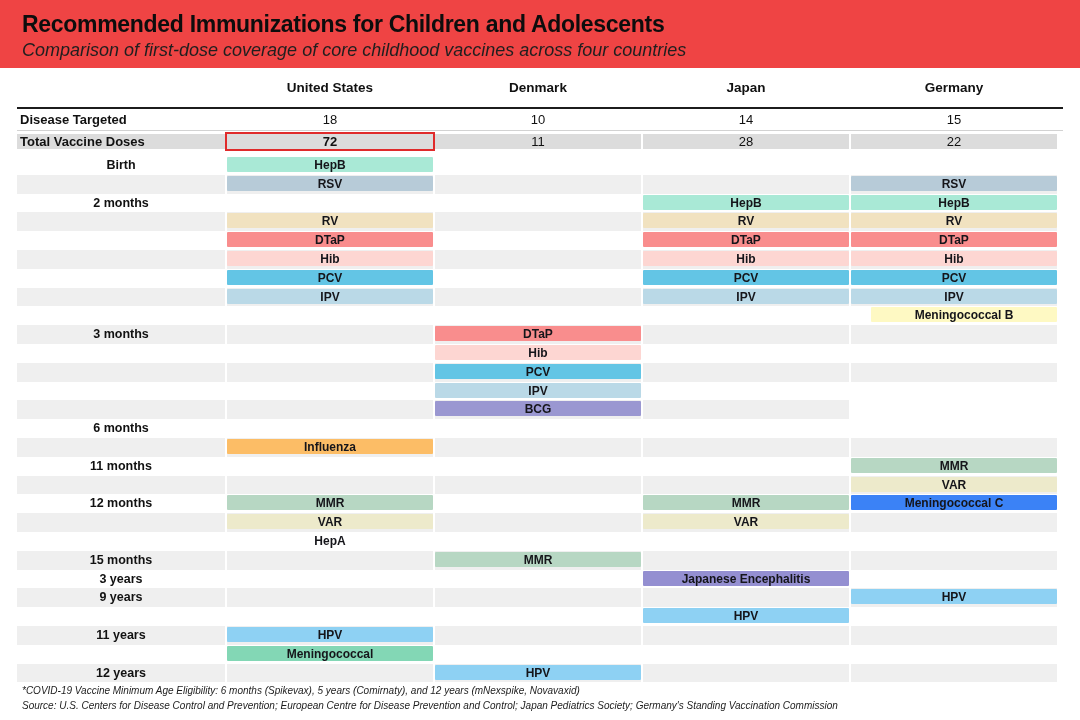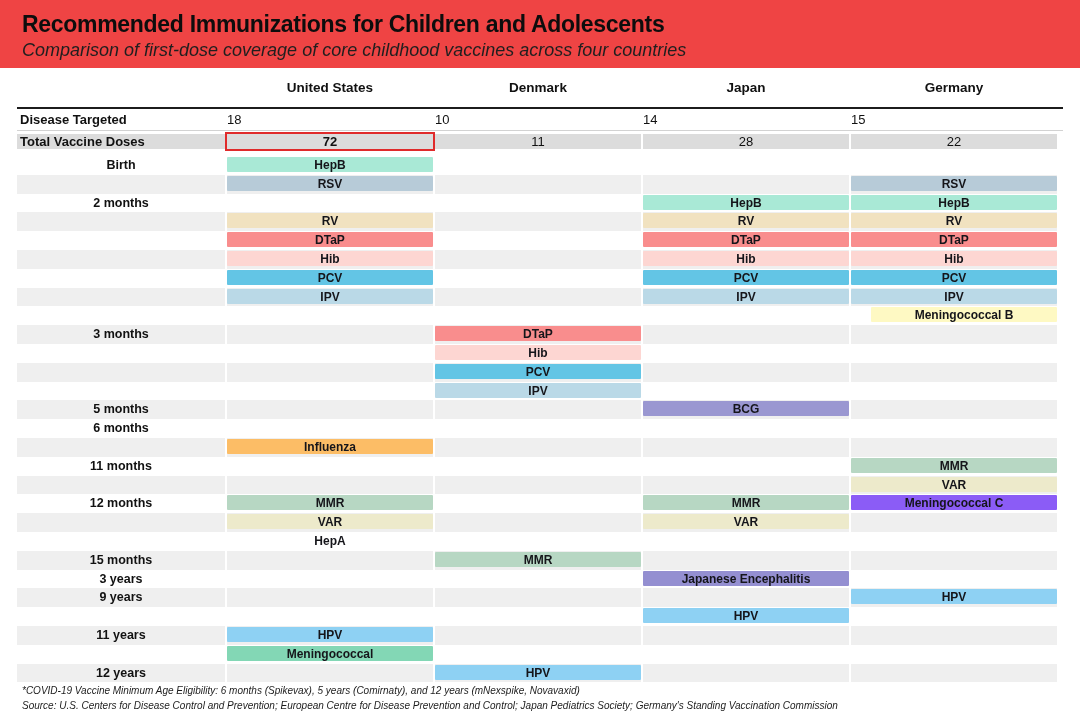--- a/index.html
+++ b/index.html
@@ -12,21 +12,21 @@
   .band .sub{margin:2px 0 0 0;font-size:18px;font-style:italic;color:#1f1f1f;}
 
   
   .cols{display:grid;grid-template-columns:208px 206px 206px 206px 206px;column-gap:2px;margin-left:17px;width:1046px;}
 
   .cols-header{margin-top:12px;padding-bottom:12px;border-bottom:2px solid #1c1c1c;}
   .cols-header .country{font-size:13.5px;font-weight:700;text-align:center;}
 
   .summary-row{height:18px;align-items:center;font-size:13px;}
   .summary-row .rowlabel{font-weight:700;padding-left:3px;}
-  .summary-row .val{}
+  .summary-row .val{text-align:center;}
   .row-disease{border-bottom:1px solid #d2d2d2;padding:1px 0 2px 0;}
   .row-doses{height:19px;margin-top:1px;}
   .row-doses .cell{background:#dcdcdc;display:flex;align-items:center;justify-content:center;}
   .row-doses .rowlabel{justify-content:flex-start;}
   .row-doses .hl{outline:2px solid #e02b2b;font-weight:700;}
 
   
   .grid{margin-top:5px;}
   .g-row{height:18.8px;}
   .g-row .cell{height:100%;box-sizing:border-box;}
@@ -206,21 +206,20 @@
         <div class="cols g-row">
           <div class="cell agelabel"></div>
           <div class="cell"></div>
           <div class="cell">
             <div class="pill" style="background: rgb(186, 217, 231);">IPV</div>
           </div>
           <div class="cell"></div>
           <div class="cell"></div>
         </div>
         <div class="cols g-row stripe">
-          <div class="cell agelabel">5 months</div>
           <div class="cell"></div>
           <div class="cell"></div>
           <div class="cell">
             <div class="pill" style="background: rgb(154, 151, 209);">BCG</div>
           </div>
           <div class="cell"></div>
         </div>
         <div class="cols g-row">
           <div class="cell agelabel">6 months</div>
           <div class="cell">
@@ -260,21 +259,21 @@
         <div class="cols g-row">
           <div class="cell agelabel">12 months</div>
           <div class="cell">
             <div class="pill" style="background: rgb(183, 215, 195);">MMR</div>
           </div>
           <div class="cell"></div>
           <div class="cell">
             <div class="pill" style="background: rgb(183, 215, 195);">MMR</div>
           </div>
           <div class="cell">
-            <div class="pill" style="background: #8b5cf6;">Meningococcal C</div>
+            <div class="pill" style="background: #3b82f6;">Meningococcal C</div>
           </div>
         </div>
         <div class="cols g-row stripe">
           <div class="cell agelabel"></div>
           <div class="cell">
             <div class="pill" style="background: rgb(237, 234, 203);">VAR</div>
           </div>
           <div class="cell"></div>
           <div class="cell">
             <div class="pill" style="background: rgb(237, 234, 203);">VAR</div>

